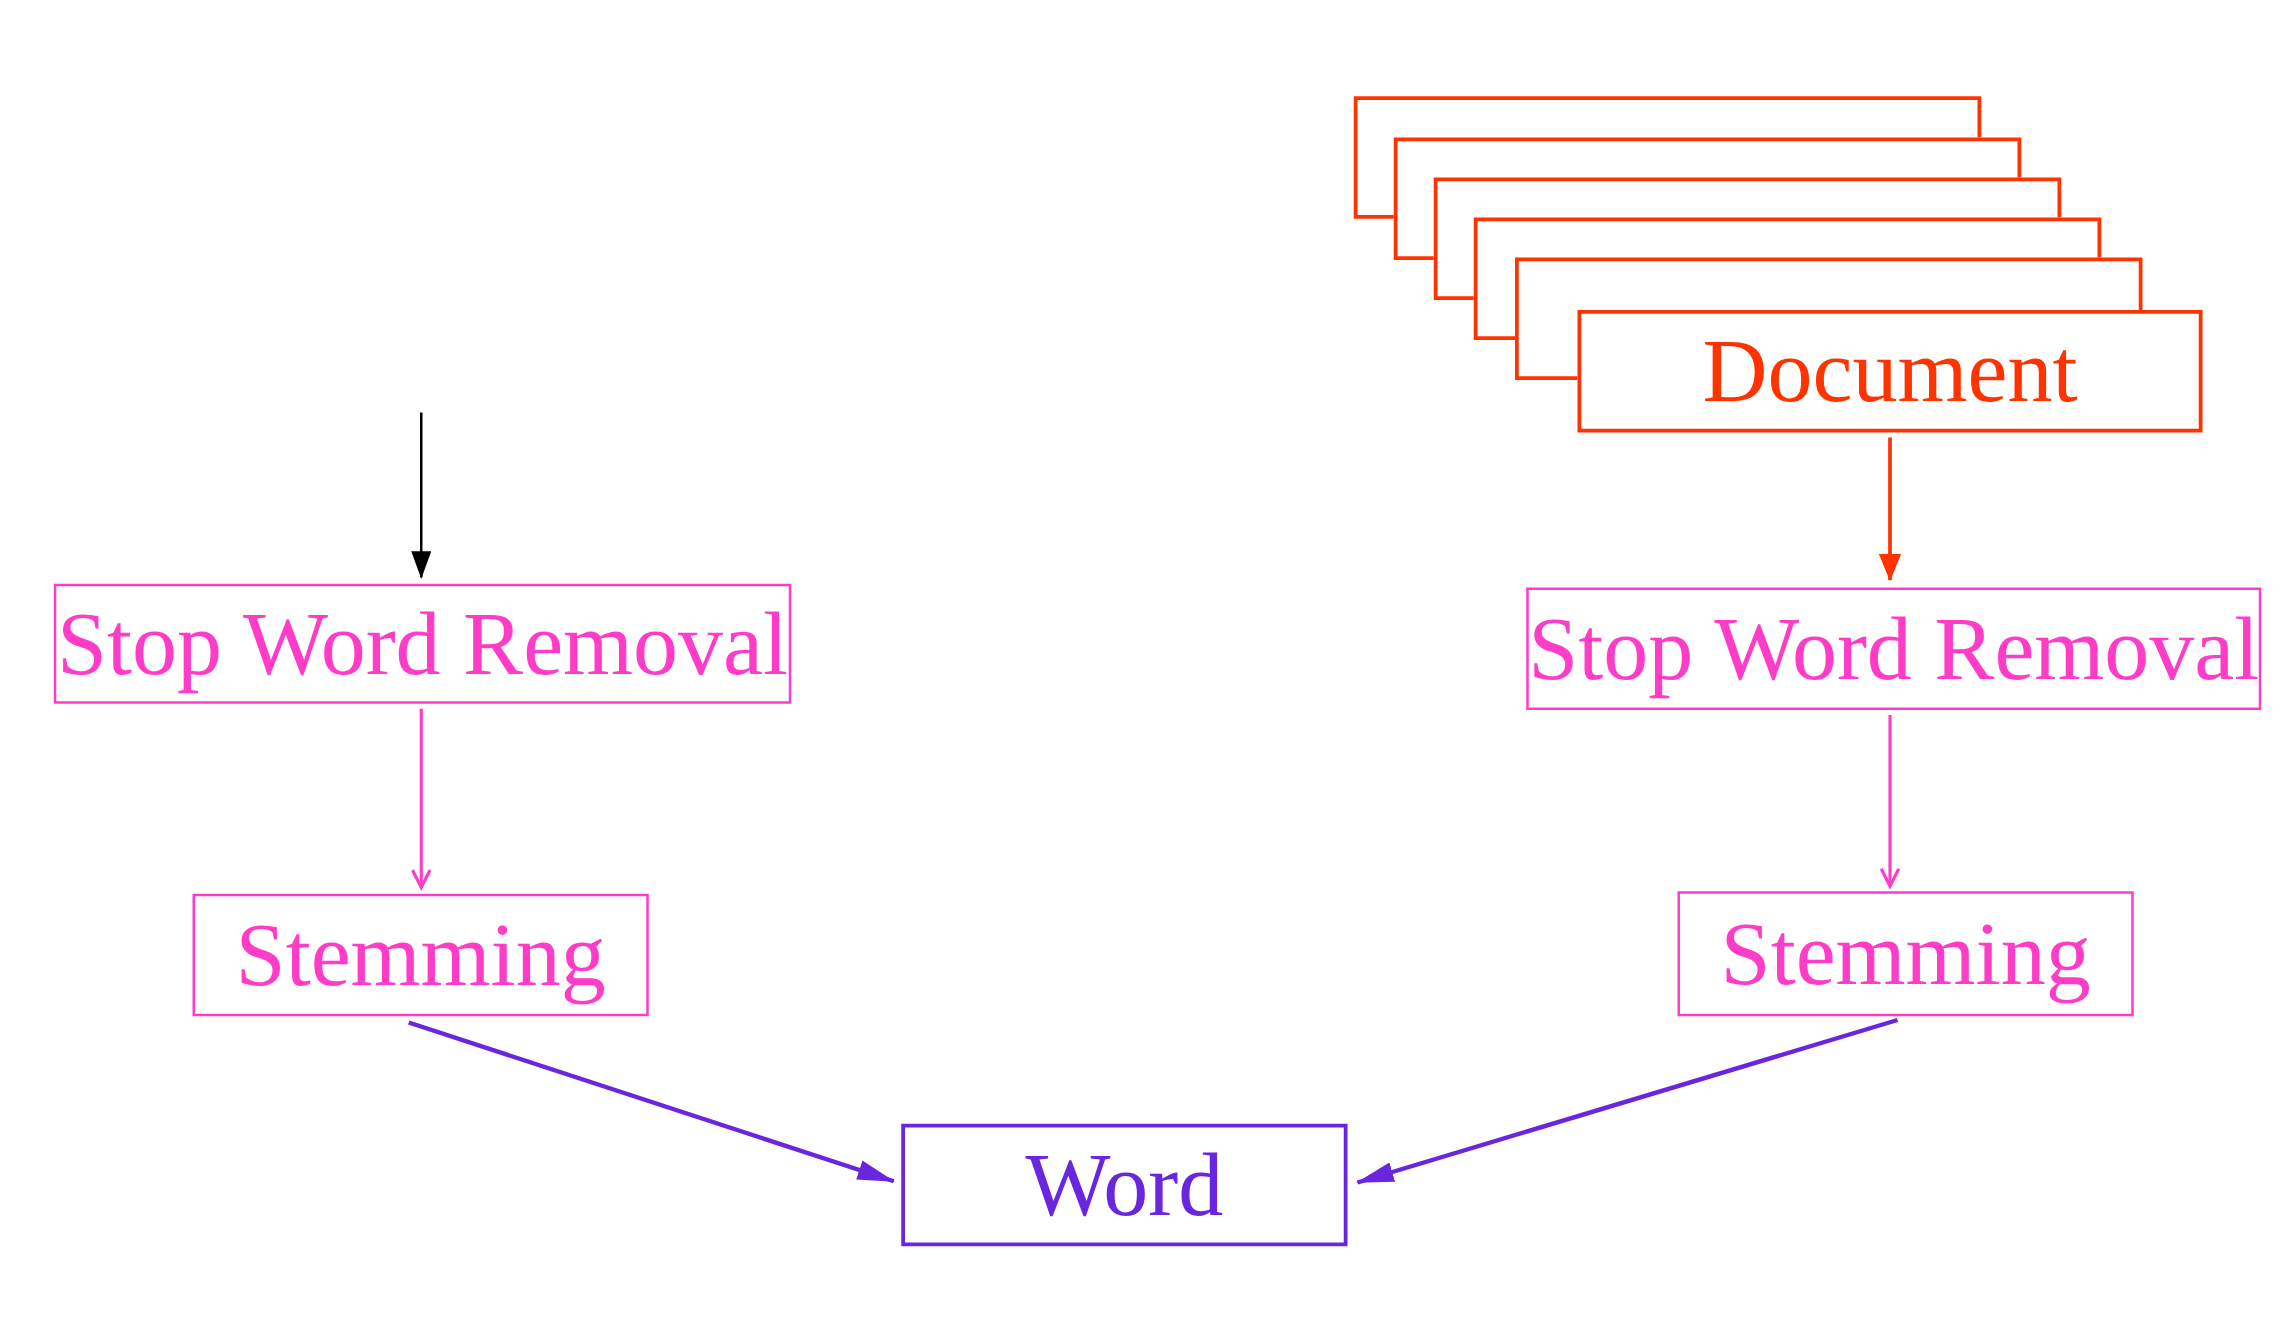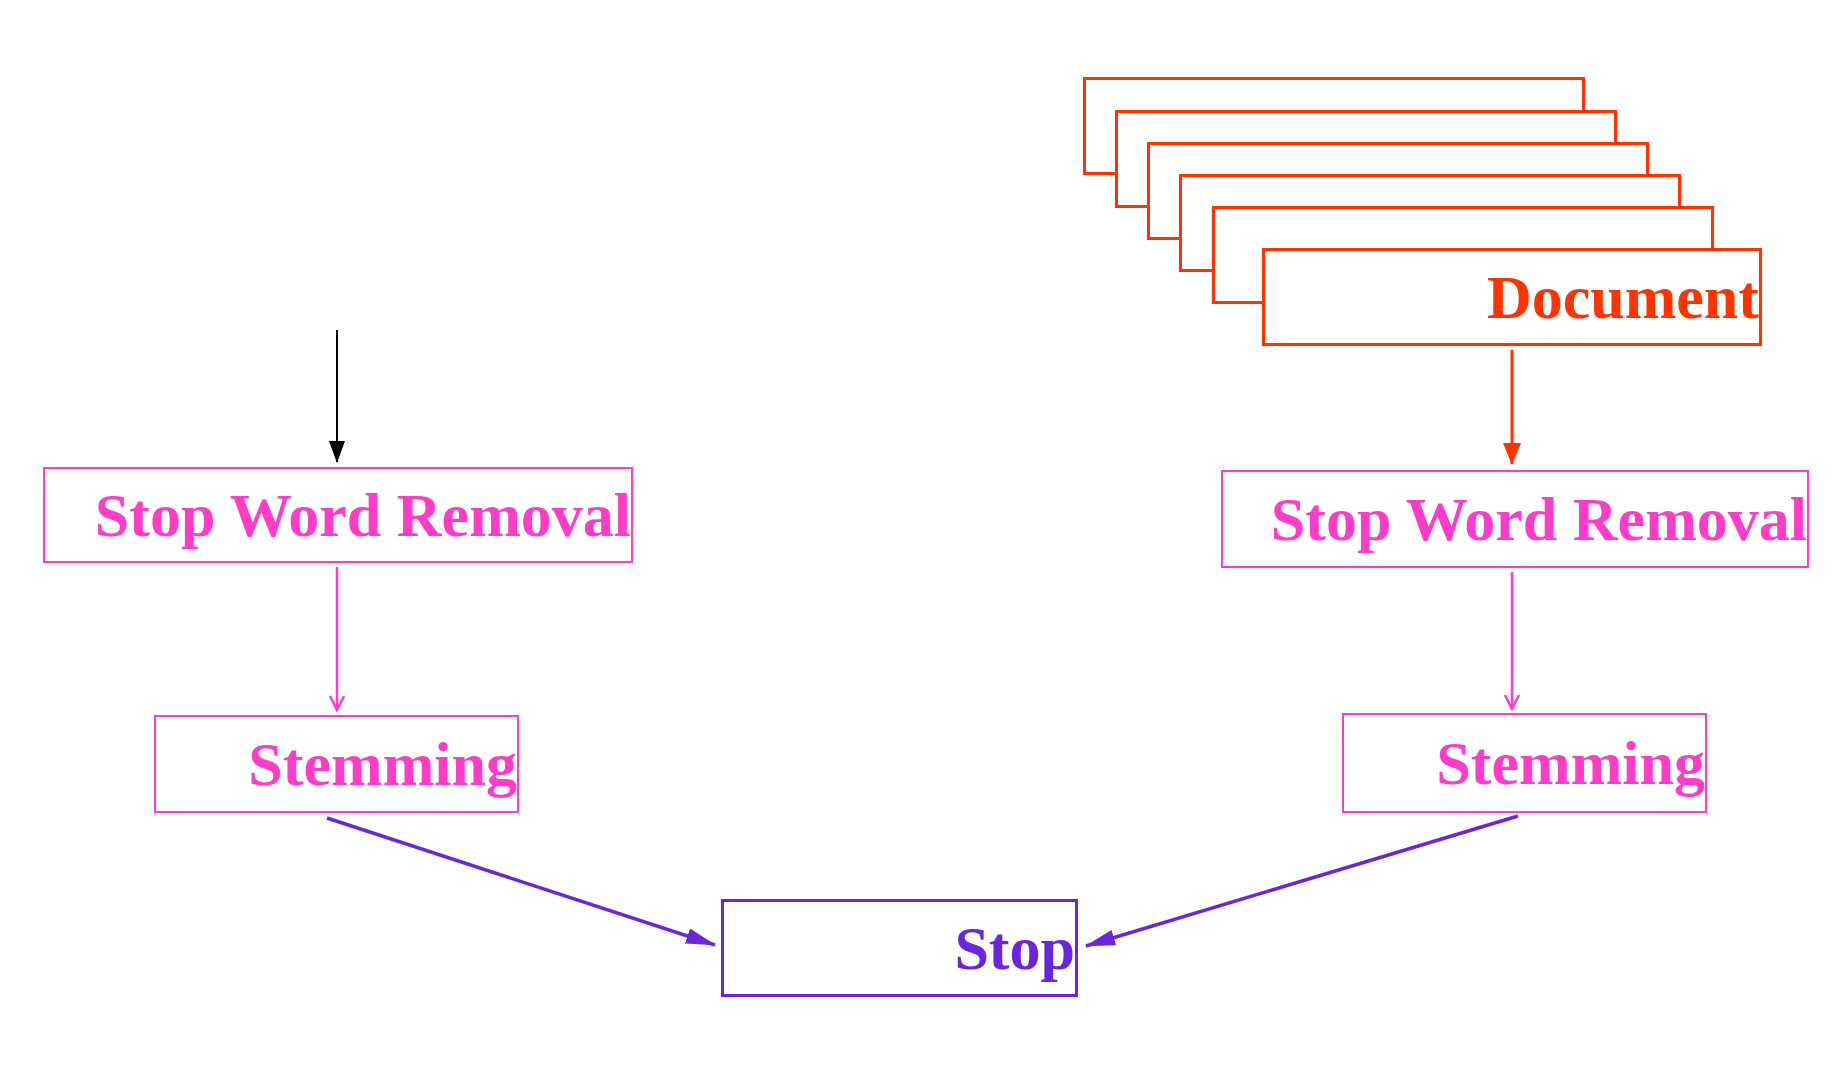--- a/index.html
+++ b/index.html
@@ -14,25 +14,24 @@
     width:1836px;height:1068px;
     background:#ffffff;
     overflow:hidden;
     font-family:"Liberation Serif", serif;
   }
   .arrow-layer{position:absolute;left:0;top:0;width:1836px;height:1068px;}
   .box{
     position:absolute;
     box-sizing:border-box;
     background:#ffffff;
-    display:flex;align-items:center;justify-content:flex-end;
+    display:flex;align-items:center;justify-content:center;
     line-height:1;
-    font-size:62px;
+    font-size:72px;
     white-space:nowrap;
-    font-weight:bold;
   }
   .doc-sheet{border:3px solid var(--c-doc);width:502px;height:98px;}
   .doc-front{border:3px solid var(--c-doc);color:var(--c-doc);left:1262px;top:248px;width:500px;height:98px;}
   .pink{border:2px solid var(--c-pre);color:var(--c-pre);}
   .swr-left{left:43px;top:467px;width:590px;height:96px;}
   .stem-left{left:154px;top:715px;width:365px;height:98px;}
   .swr-right{left:1221px;top:470px;width:588px;height:98px;}
   .stem-right{left:1342px;top:713px;width:365px;height:100px;}
   .match{border:3px solid var(--c-match);color:var(--c-match);left:721px;top:899px;width:357px;height:98px;}
   .free-label{
@@ -102,16 +101,16 @@
 
   <div class="box pink swr-right">
     <span>Stop Word Removal</span>
   </div>
 
   <div class="box pink stem-right">
     <span>Stemming</span>
   </div>
 
   <div class="box match">
-    <span>Stop</span>
+    <span>Word</span>
   </div>
 
 </div>
 
 </body></html>

